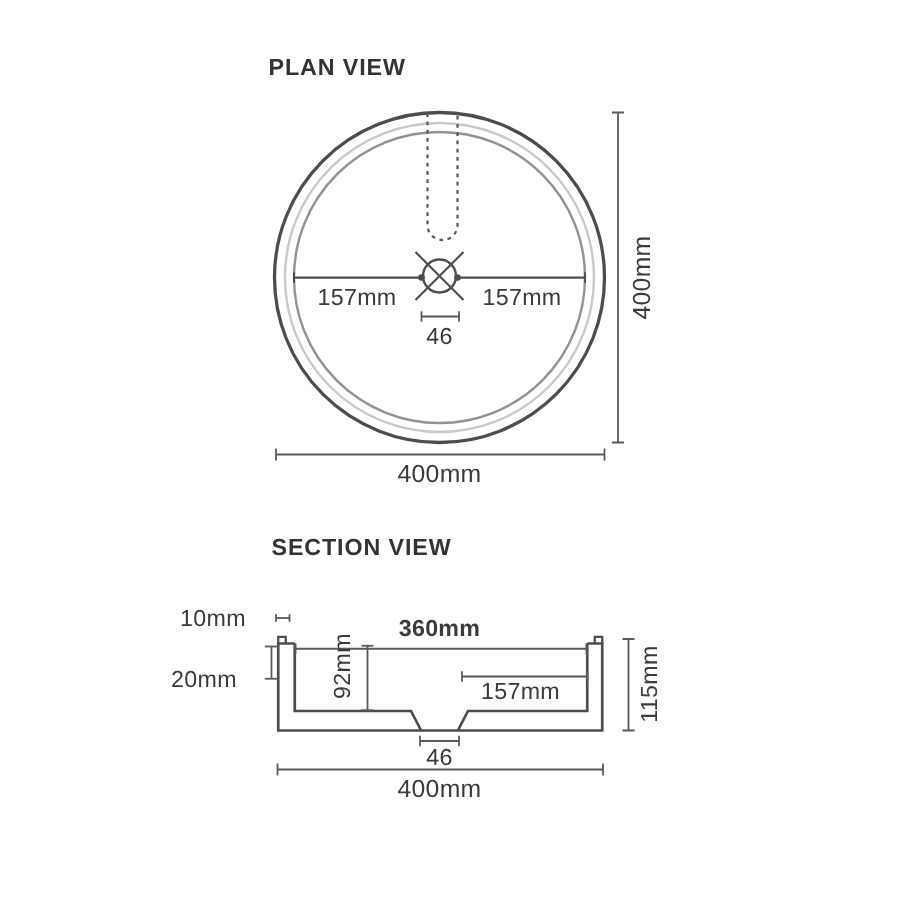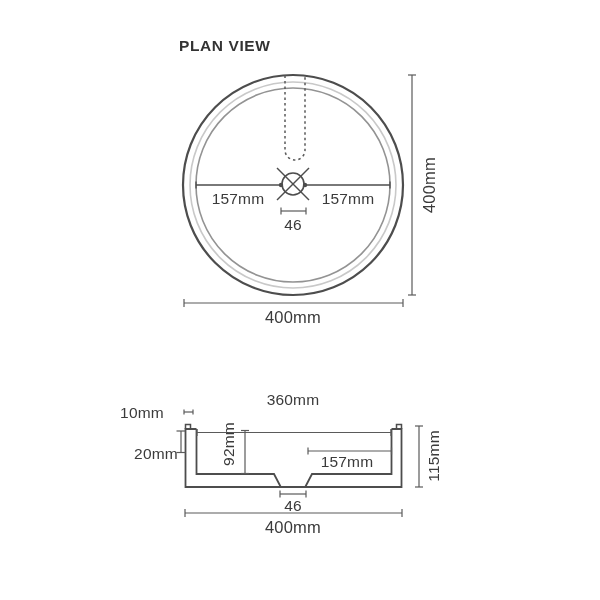--- a/index.html
+++ b/index.html
@@ -146,23 +146,24 @@
   </svg>
 
   <div class="title" style="left:179px;top:37px;">PLAN VIEW</div>
 
   <div class="lbl" style="left:238px;top:199px;">157mm</div>
   <div class="lbl" style="left:348px;top:199px;">157mm</div>
   <div class="lbl" style="left:293px;top:225px;">46</div>
   <div class="lbl big rot" style="left:429px;top:185px;">400mm</div>
   <div class="lbl big" style="left:293px;top:317px;">400mm</div>
 
+  <div class="title" style="left:181px;top:357px;">SECTION VIEW</div>
 
   <div class="lbl" style="left:142px;top:413px;">10mm</div>
-  <div class="lbl" style="left:156px;top:454px;">20mm</div>
-  <div class="lbl" style="left:293px;top:400px;">360mm</div>
+  <div class="lbl" style="left:136px;top:454px;">20mm</div>
+  <div class="lbl" style="left:293px;top:420px;font-weight:bold;">360mm</div>
   <div class="lbl rot" style="left:229px;top:444px;">92mm</div>
   <div class="lbl" style="left:347px;top:462px;">157mm</div>
   <div class="lbl" style="left:293px;top:506px;">46</div>
   <div class="lbl big" style="left:293px;top:527px;">400mm</div>
   <div class="lbl rot" style="left:434px;top:456px;">115mm</div>
 
 </div>
 
 </body></html>

